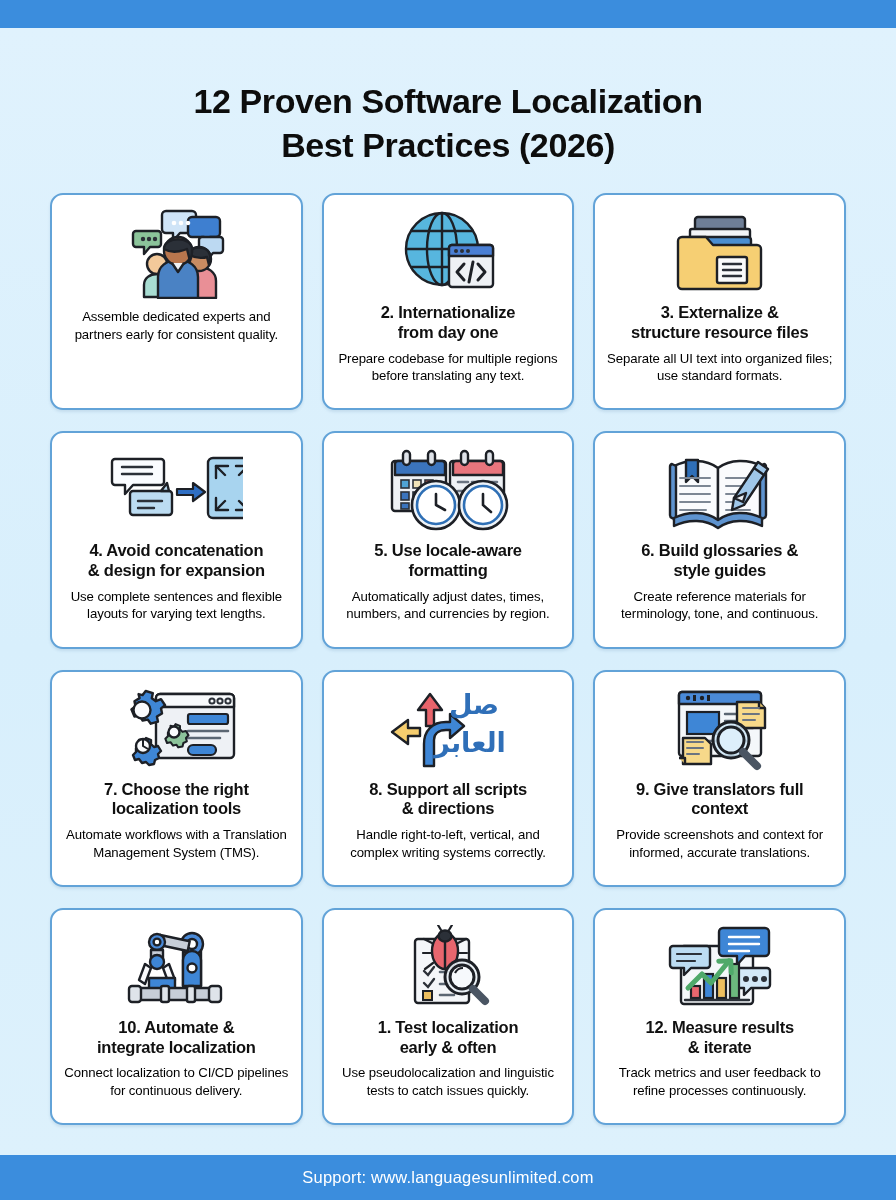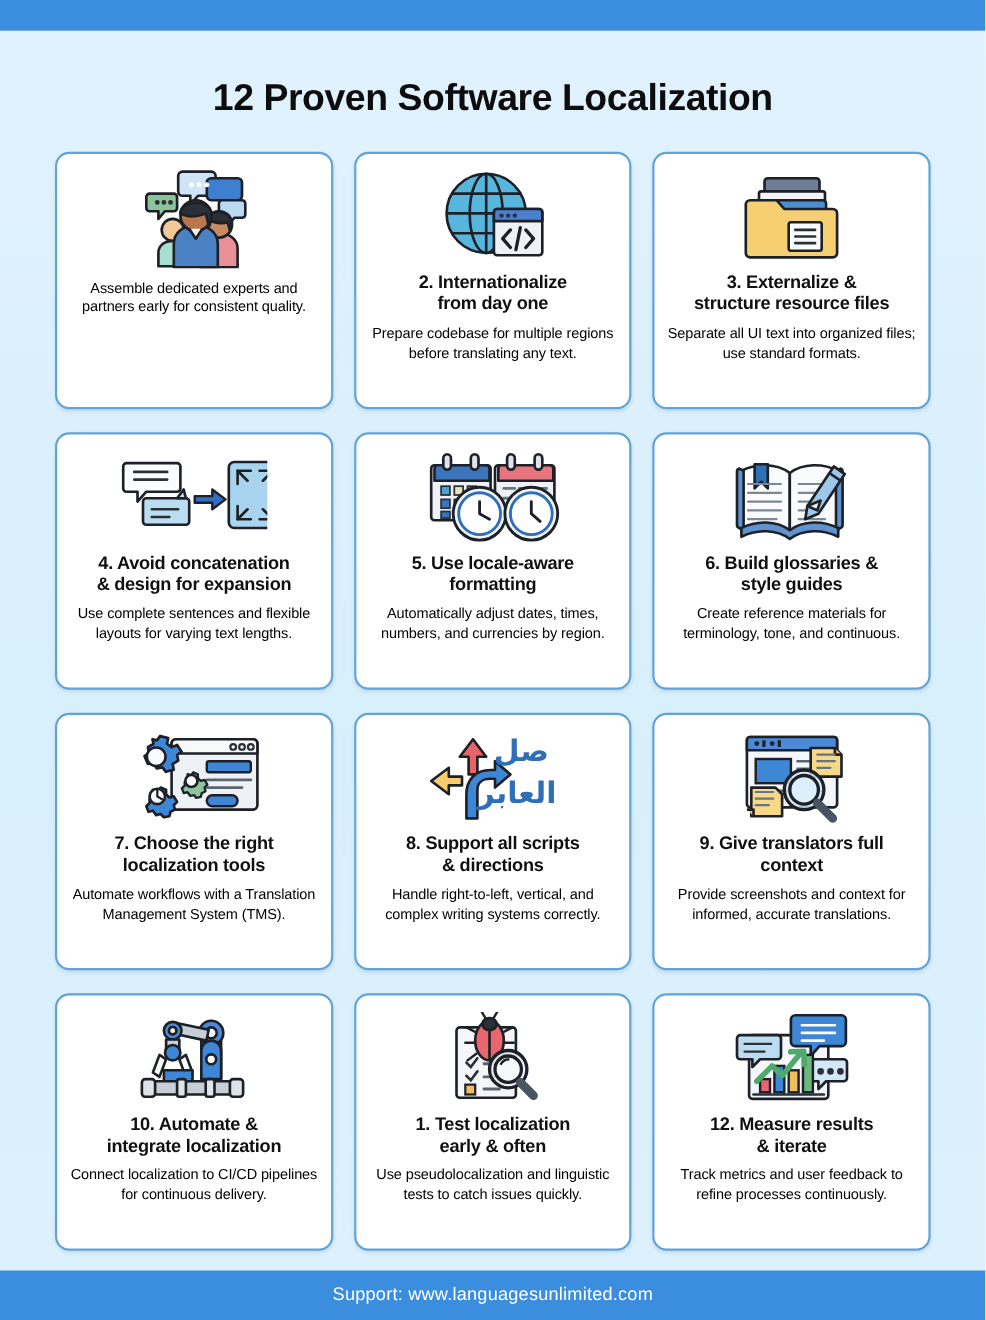--- a/index.html
+++ b/index.html
@@ -28,21 +28,21 @@
   }
   .band-bottom .src {
     color: #ffffff;
     font-size: 16.5px;
     letter-spacing: .2px;
   }
   .body-area {
     flex: 1 1 auto;
     display: flex; flex-direction: column;
     background: linear-gradient(180deg,#e0f2fd 0%, #d8effc 55%, #ddf1fc 100%);
-    padding: 0 50px;
+    padding: 12px 50px;
   }
   .title {
     text-align: center;
     color: #0d0d0d;
     font-size: 34px;
     font-weight: 700;
     line-height: 1.28;
     letter-spacing: -0.4px;
     padding-top: 40px;
     padding-bottom: 26px;
@@ -93,20 +93,21 @@
 <body>
 
 <div class="poster">
 
   <div class="band-top"></div>
 
   <div class="body-area">
 
     <div class="title">
       <div>12 Proven Software Localization</div>
+      <div>Best Practices (2026)</div>
     </div>
 
     <div class="grid">
 
       <div class="card">
         <div class="icon-wrap">
           <svg width="108" height="92" viewBox="0 0 108 92">
             <g stroke="#1d2026" stroke-width="2.4" stroke-linejoin="round">
               <path d="M44 4h26a4 4 0 0 1 4 4v14a4 4 0 0 1-4 4H58l-7 8v-8h-7a4 4 0 0 1-4-4V8a4 4 0 0 1 4-4z" fill="#cfe4f7"></path>
               <path d="M70 10h24a4 4 0 0 1 4 4v12a4 4 0 0 1-4 4h-6l6 8-12-8h-12a4 4 0 0 1-4-4V14a4 4 0 0 1 4-4z" fill="#3e7fd0"></path>

